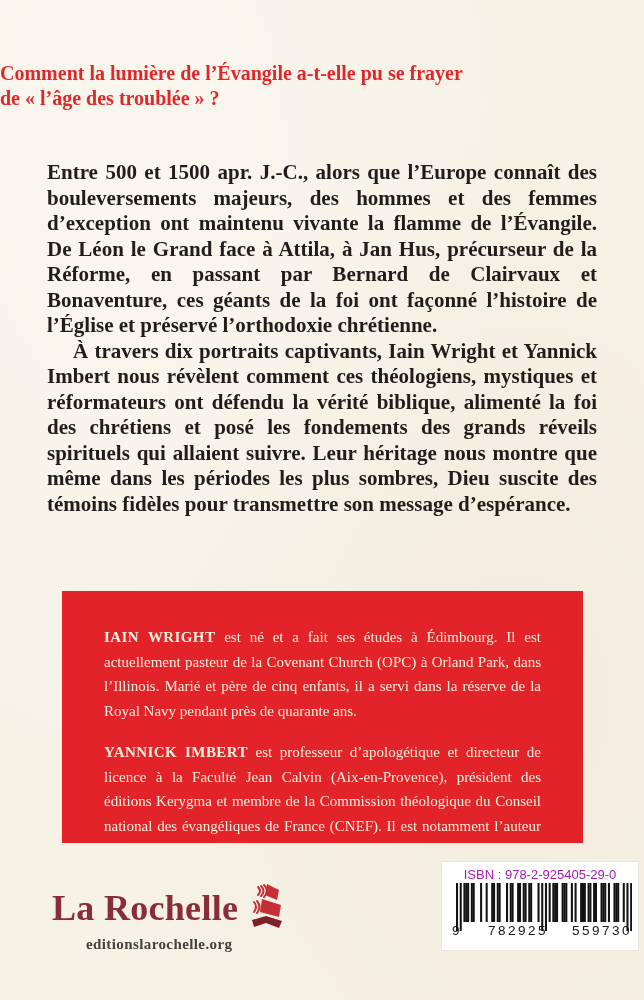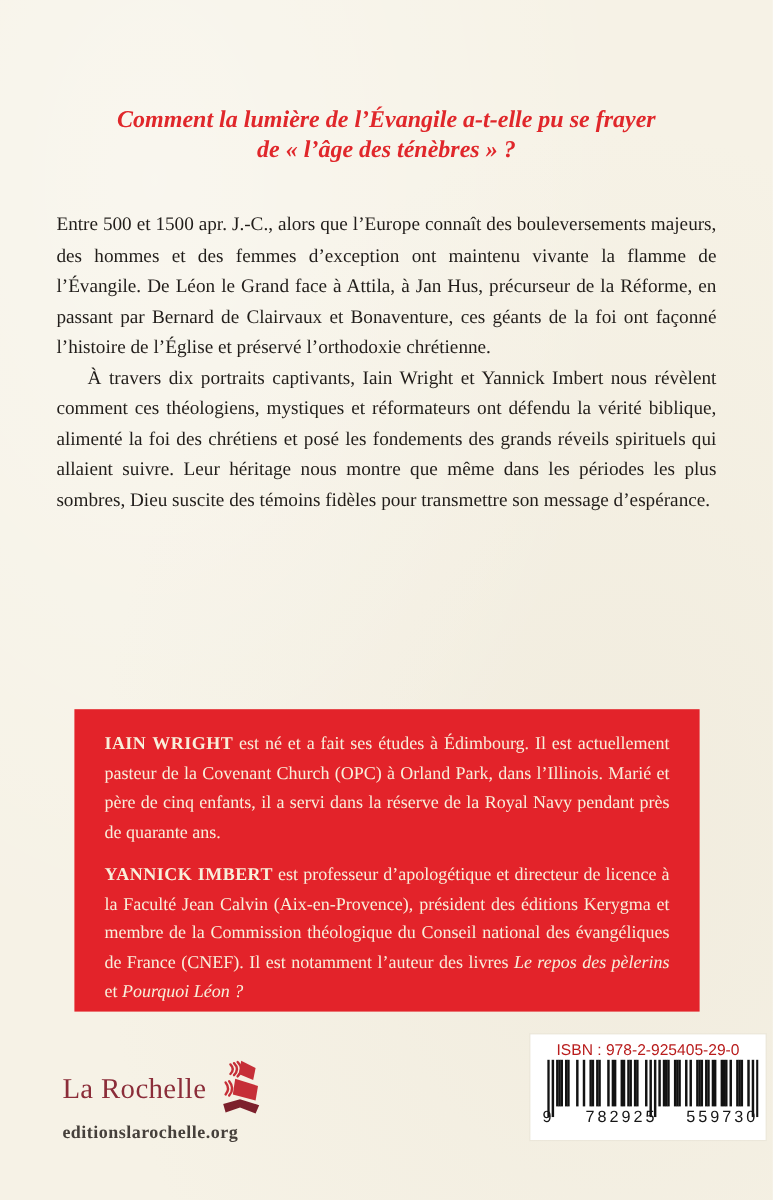--- a/index.html
+++ b/index.html
@@ -10,101 +10,101 @@
       radial-gradient(ellipse at 20% 15%, rgba(255,255,255,.35), rgba(255,255,255,0) 55%),
       radial-gradient(ellipse at 80% 70%, rgba(226,218,198,.25), rgba(226,218,198,0) 60%),
       #f6f2e6;
     overflow:hidden;
     font-family:"Liberation Serif", serif;
   }
 
   
   .headline{
     position:absolute; top:61px; left:0; right:0;
-    text-align:center;
-    font-style:italic; font-weight:bold;
+    font-weight:bold;
     font-size:20px; line-height:25px;
     color:#e0272b;
-    margin-top:27px;
   }
   .headline span{display:block;}
 
   
   .synopsis{
-    position:absolute; top:175px; left:47px; width:550px;
-    font-size:16px; line-height:25.5px;
+    position:absolute; top:160px; left:47px; width:550px;
+    font-size:21px; line-height:25.5px;
     color:#211d1a;
     text-align:justify;
+    font-weight:bold;
   }
   .synopsis p{margin:0; padding:0;}
   .synopsis p.indent{text-indent:26px;}
 
   
   .authors{
     position:absolute; left:62px; top:591px;
     width:521px; height:252px; box-sizing:border-box;
     background:#e3232a;
     padding:17px 25px;
     overflow:hidden;
   }
   .authors p{
-    margin:0;
+    margin:17px;
     font-size:15px; line-height:24.5px;
     color:#f8efdb;
     text-align:justify;
   }
   .authors p + p{margin-top:11px;}
   .authors strong{font-weight:bold; letter-spacing:.4px;}
   .authors em{}
 
   
   .logo{position:absolute; left:52px; top:884px;}
   .logo-row{display:flex; align-items:flex-end; height:46px;}
   .logo-name{
-    font-size:24px; line-height:44px;
+    font-size:36px; line-height:44px;
     color:#8b2d39; letter-spacing:.3px;
     white-space:nowrap;
+    font-weight:bold;
   }
   .ship{display:block; margin:0 0 1px 10px;}
   .logo-url{
     margin-top:6px;
     font-weight:bold; font-size:15px;
-    color:#46403b; letter-spacing:.4px;
+    color:#46403b; letter-spacing:.4px;margin-left:34px;
   }
 
   
   .bc-box{
     position:absolute; left:442px; top:862px;
     width:196px; height:88px;
     background:#ffffff;
     box-shadow:0 0 0 1px rgba(0,0,0,.03);
   }
   .bc-label{
     margin-top:5px; text-align:center;
     font-family:"Liberation Sans", sans-serif;
-    font-size:13px; line-height:16px; color:#b91c1c;
+    font-size:13px; line-height:16px; color:#a21caf;
   }
   .bc-bars{display:block; margin:0 0 0 14px;}
   .bc-digits{
     position:absolute; top:61px; left:10px; width:180px;
     display:flex;
     font-family:"Liberation Sans", sans-serif;
     font-size:13.5px; color:#161616;
   }
   .bc-first{width:12px;}
   .bc-group{flex:1; text-align:right; letter-spacing:2.5px;}
 </style>
 </head>
 <body>
 
 <div class="page">
 
   <div class="headline">
     <span>Comment la lumière de l’Évangile a-t-elle pu se frayer</span>
-    <span>de « l’âge des ténèbres » ?</span>
+    <span>de « l’âge des troublée » ?</span>
   </div>
 
   <div class="synopsis">
     <p>Entre 500 et 1500 apr. J.-C., alors que l’Europe connaît des bouleversements majeurs, des hommes et des femmes d’exception ont maintenu vivante la flamme de l’Évangile. De Léon le Grand face à Attila, à Jan Hus, précurseur de la Réforme, en passant par Bernard de Clairvaux et Bonaventure, ces géants de la foi ont façonné l’histoire de l’Église et préservé l’orthodoxie chrétienne.</p>
     <p class="indent">À travers dix portraits captivants, Iain Wright et Yannick Imbert nous révèlent comment ces théologiens, mystiques et réformateurs ont défendu la vérité biblique, alimenté la foi des chrétiens et posé les fondements des grands réveils spirituels qui allaient suivre. Leur héritage nous montre que même dans les périodes les plus sombres, Dieu suscite des témoins fidèles pour transmettre son message d’espérance.</p>
   </div>
 
   <div class="authors">
     <p><strong>IAIN WRIGHT</strong><span> est né et a fait ses études à Édimbourg. Il est actuellement pasteur de la Covenant Church (OPC) à Orland Park, dans l’Illinois. Marié et père de cinq enfants, il a servi dans la réserve de la Royal Navy pendant près de quarante ans.</span></p>
     <p><strong>YANNICK IMBERT</strong><span> est professeur d’apologétique et directeur de licence à la Faculté Jean Calvin (Aix-en-Provence), président des éditions Kerygma et membre de la Commission théologique du Conseil national des évangéliques de France (CNEF). Il est notamment l’auteur des livres </span><em>Le repos des pèlerins</em><span> et </span><em>Pourquoi Léon ?</em></p>

